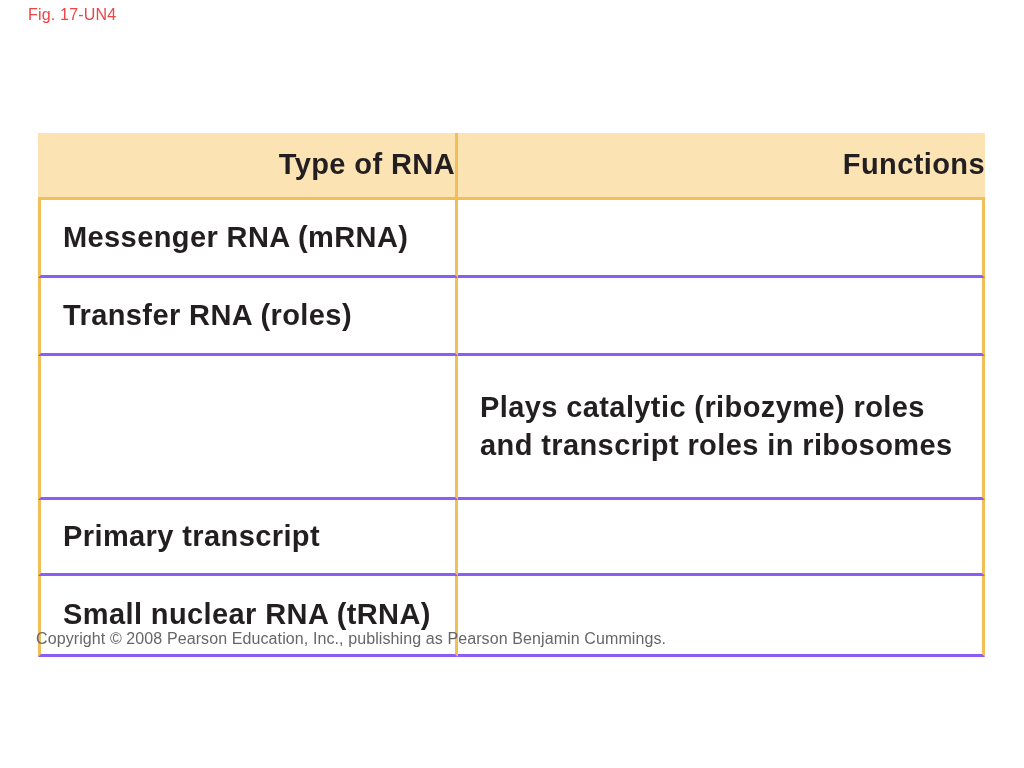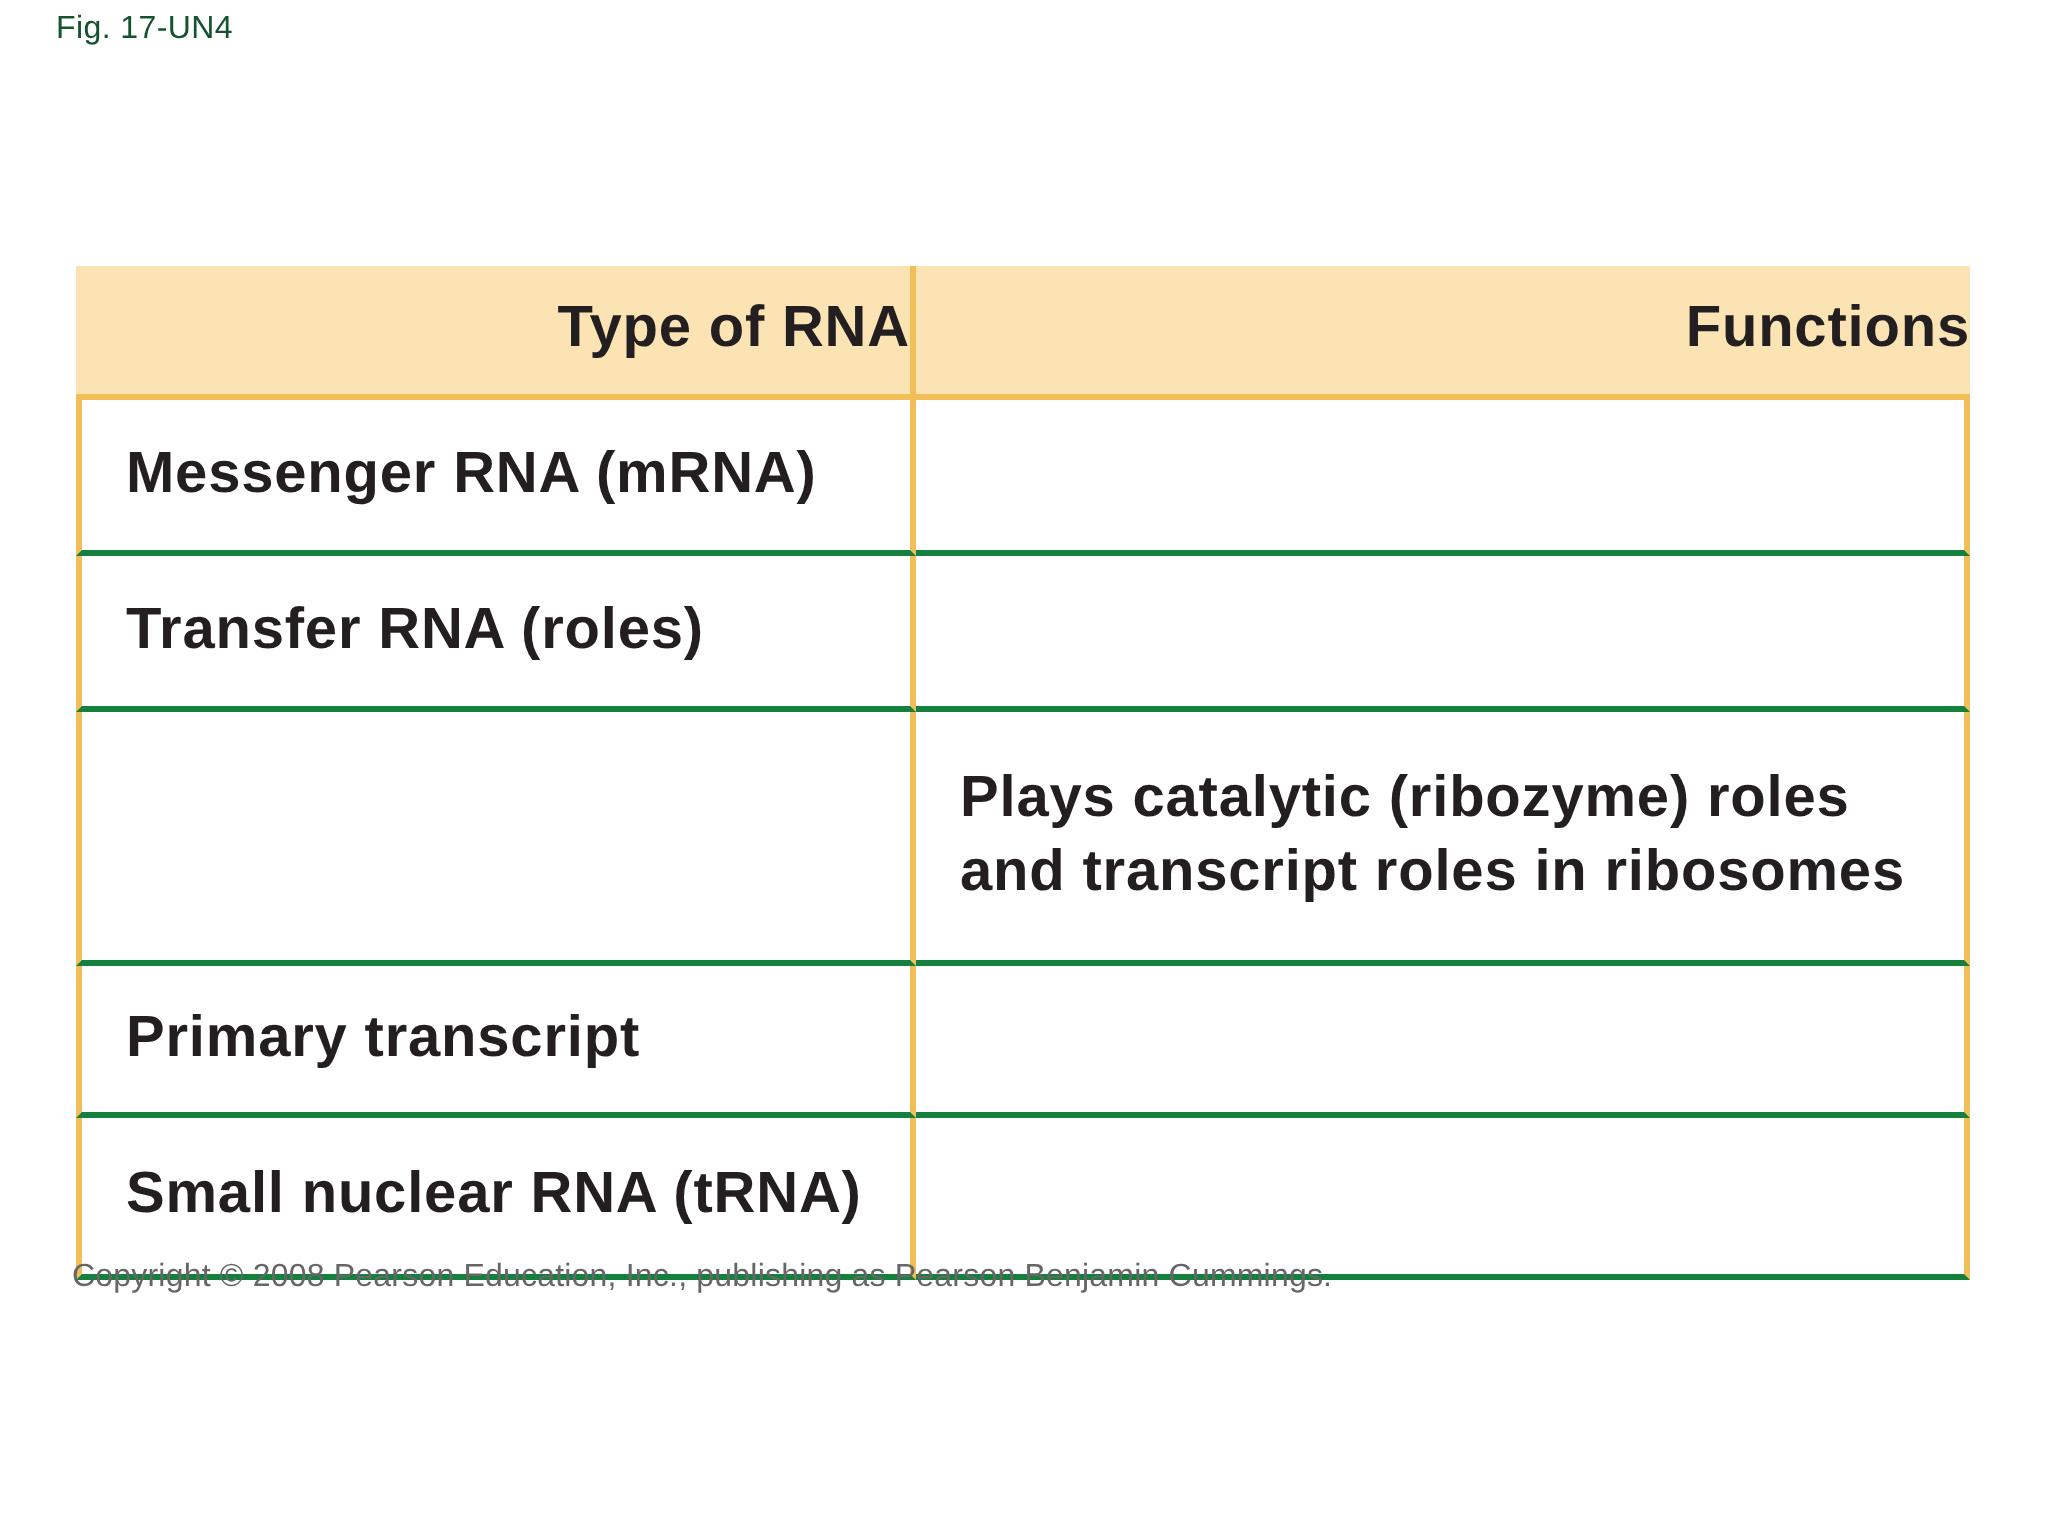--- a/index.html
+++ b/index.html
@@ -14,21 +14,21 @@
     font-family: "Liberation Sans", sans-serif;
     overflow: hidden;
   }
 
   .fig-label {
     position: absolute;
     left: 28px;
     top: 6px;
     font-size: 16px;
     font-weight: 400;
-    color: #14532d;
+    color: #ef4444;
     letter-spacing: 0.2px;
   }
 
   table.rna-table {
     position: absolute;
     left: 38px;
     top: 133px;
     width: 947px;
     border-collapse: separate;
     border-spacing: 0;
@@ -53,33 +53,33 @@
     text-align: right;
     padding: 0;
     border-bottom: 3px solid #f2be58;
   }
   th.th-type { border-right: 3px solid #f2be58; }
 
   td {
     background: #ffffff;
     text-align: left;
     padding: 0 8px 0 22px;
-    border-bottom: 3px solid #15803d;
+    border-bottom: 3px solid #8b5cf6;
   }
   td.td-type {
     border-left: 3px solid #f2be58;
     border-right: 3px solid #f2be58;
   }
   td.td-fn {
     border-right: 3px solid #f2be58;
   }
 
   tr.row-1 td { height: 78px; }
   tr.row-2 td { height: 78px; }
-  tr.row-3 td { height: 127px; }
+  tr.row-3 td { height: 144px; }
   tr.row-4 td { height: 76px; }
   tr.row-5 td { height: 81px; }
 
   .fn-line { display: block; }
 
   .copyright {
     position: absolute;
     left: 36px;
     top: 630px;
     font-size: 16px;

